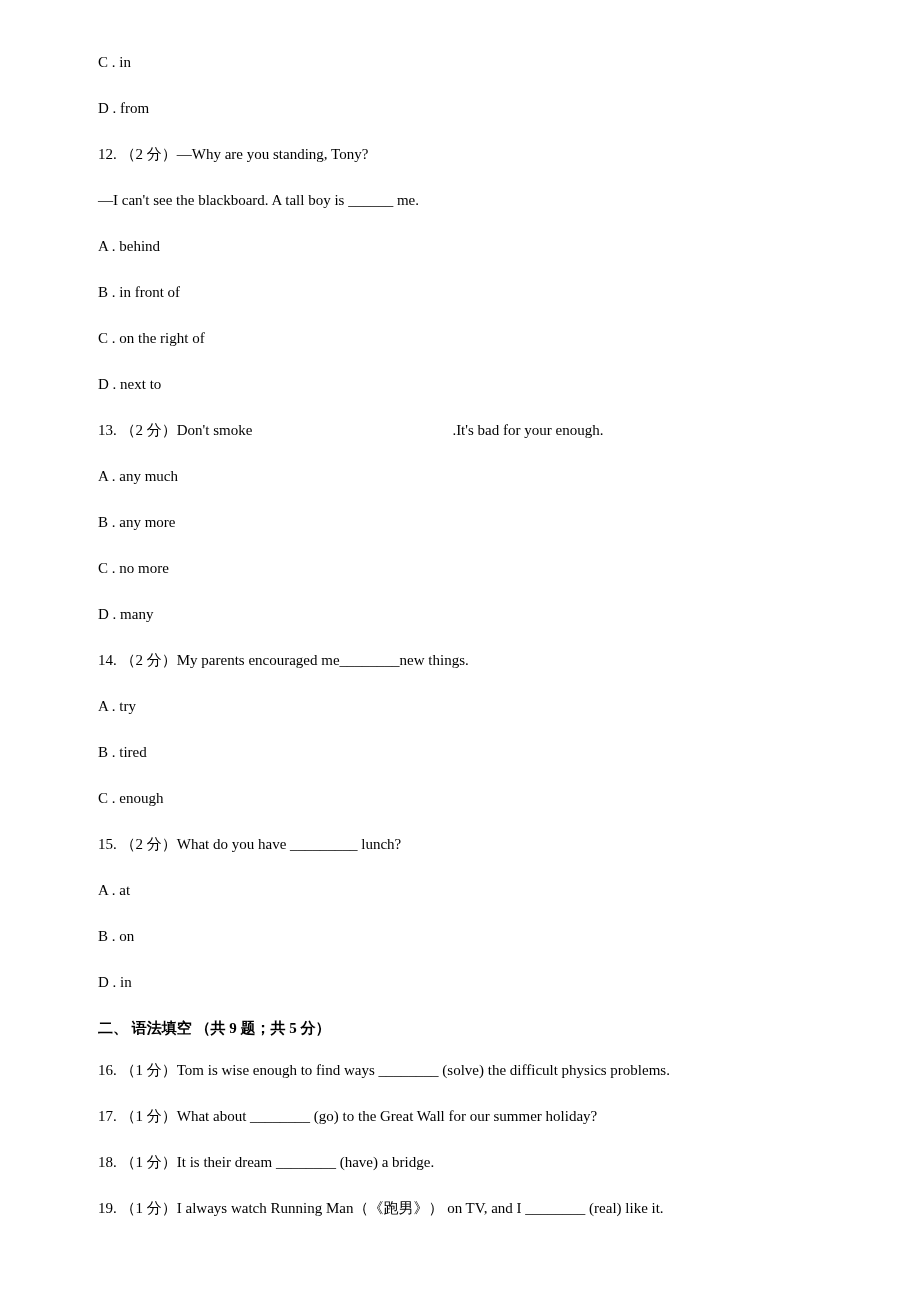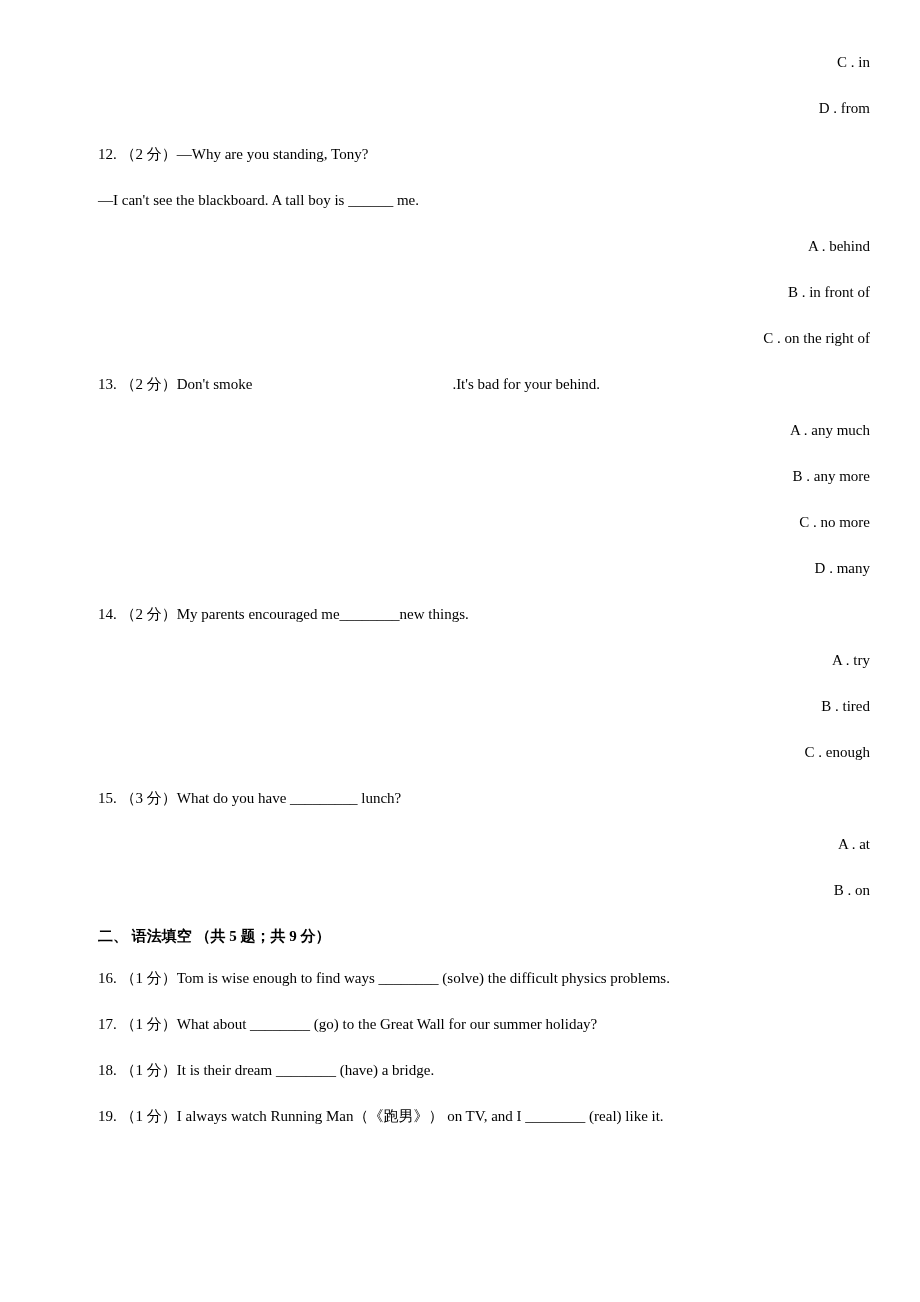--- a/index.html
+++ b/index.html
@@ -13,21 +13,20 @@
       width: 920px;
     }
     .page {
       padding: 50px 50px 20px 98px;
     }
     .para {
       margin-bottom: 22px;
     }
     .option {
       margin-bottom: 22px;
-      text-align: right;
     }
     .section-header {
       font-weight: bold;
       margin-bottom: 18px;
       margin-top: 4px;
     }
     .blank-long {
       display: inline-block;
       width: 200px;
     }
@@ -38,38 +37,40 @@
 <div class="page">
 
   <div class="option">C . in</div>
   <div class="option">D . from</div>
 
   <div class="para">12. （2 分）—Why are you standing, Tony?</div>
   <div class="para">—I can't see the blackboard. A tall boy is ______ me.</div>
   <div class="option">A . behind</div>
   <div class="option">B . in front of</div>
   <div class="option">C . on the right of</div>
+  <div class="option">D . next to</div>
 
   <div class="para">
-    <span>13. （2 分）Don't smoke</span><span class="blank-long"></span><span>.It's bad for your behind.</span>
+    <span>13. （2 分）Don't smoke</span><span class="blank-long"></span><span>.It's bad for your enough.</span>
   </div>
   <div class="option">A . any much</div>
   <div class="option">B . any more</div>
   <div class="option">C . no more</div>
   <div class="option">D . many</div>
 
   <div class="para">14. （2 分）My parents encouraged me________new things.</div>
   <div class="option">A . try</div>
   <div class="option">B . tired</div>
   <div class="option">C . enough</div>
 
-  <div class="para">15. （3 分）What do you have _________ lunch?</div>
+  <div class="para">15. （2 分）What do you have _________ lunch?</div>
   <div class="option">A . at</div>
   <div class="option">B . on</div>
+  <div class="option">D . in</div>
 
-  <div class="section-header">二、 语法填空 （共 5 题；共 9 分）</div>
+  <div class="section-header">二、 语法填空 （共 9 题；共 5 分）</div>
 
   <div class="para">16. （1 分）Tom is wise enough to find ways ________ (solve) the difficult physics problems.</div>
   <div class="para">17. （1 分）What about ________ (go) to the Great Wall for our summer holiday?</div>
   <div class="para">18. （1 分）It is their dream ________  (have) a bridge.</div>
   <div class="para">19. （1 分）I always watch Running Man（《跑男》） on TV, and I ________ (real) like it.</div>
 
 </div>
 
 </body></html>

